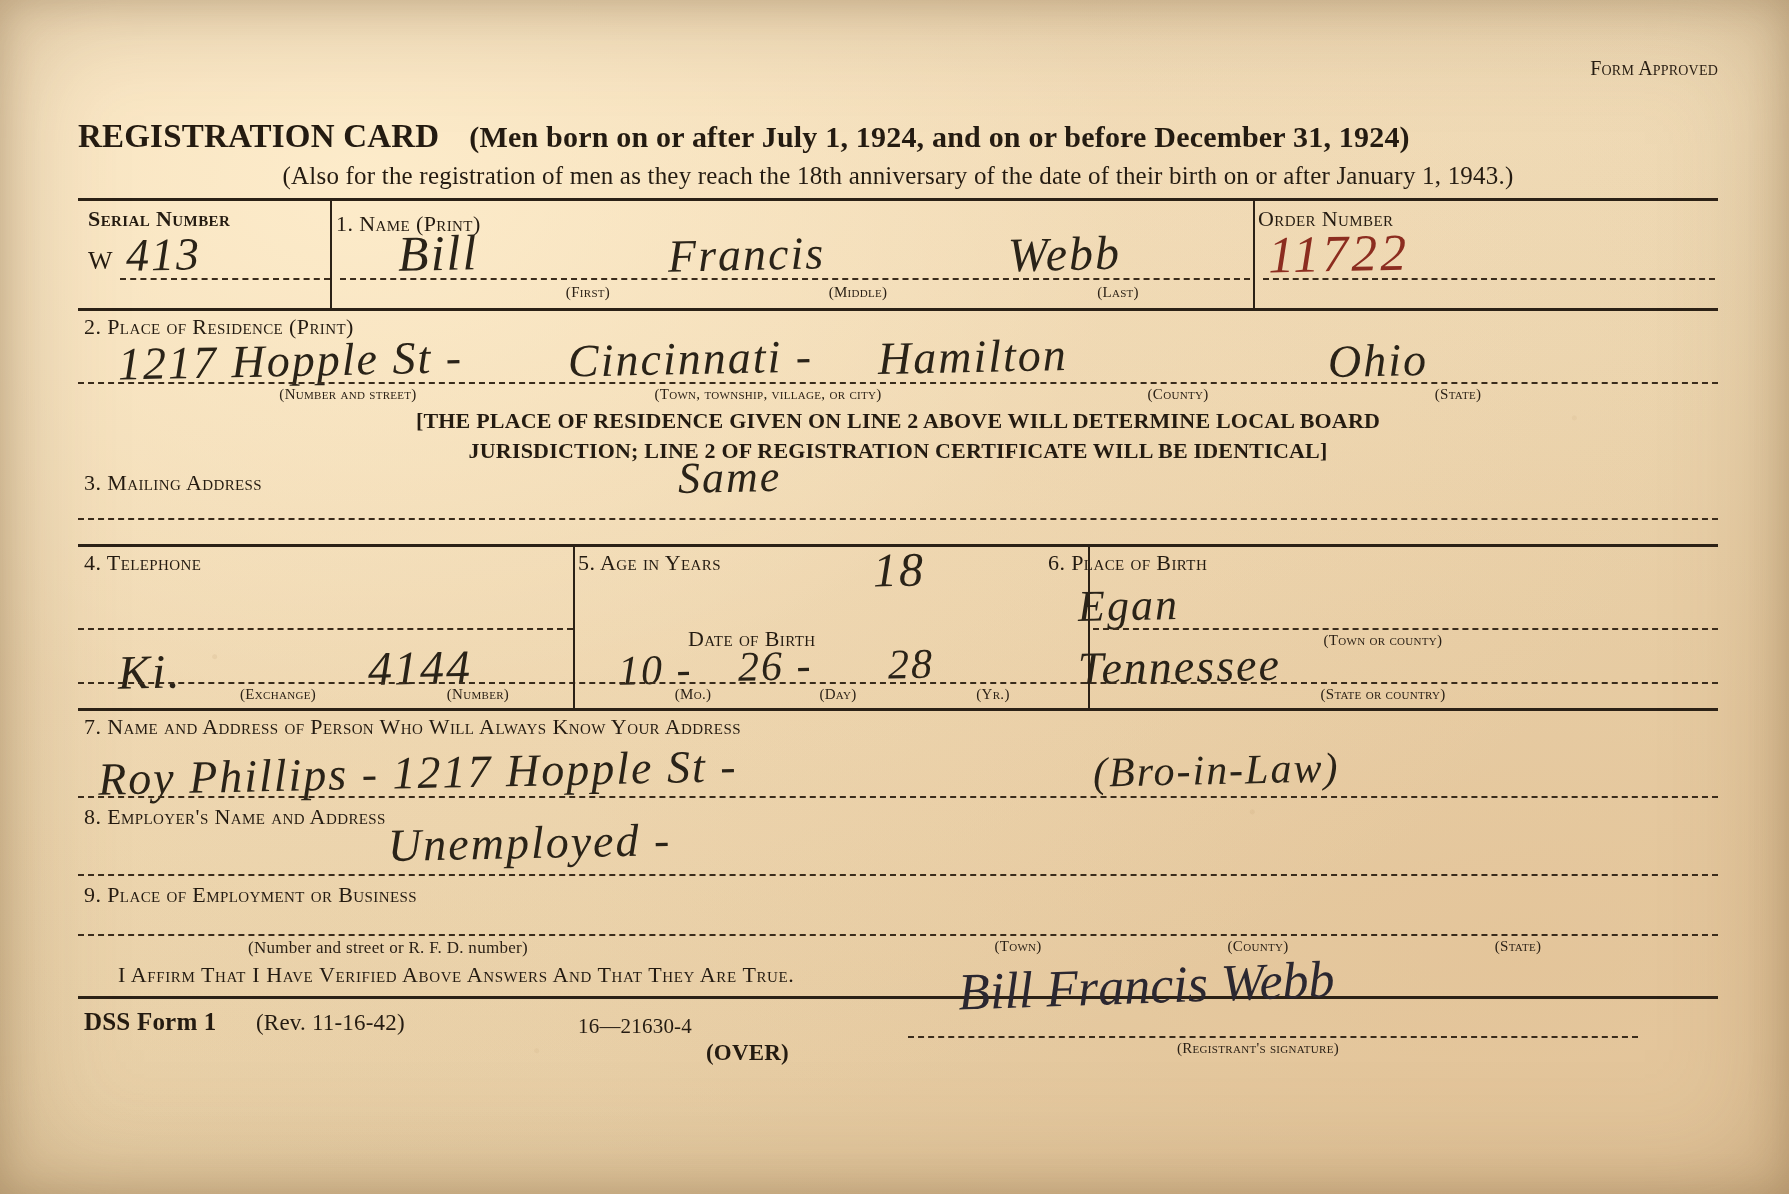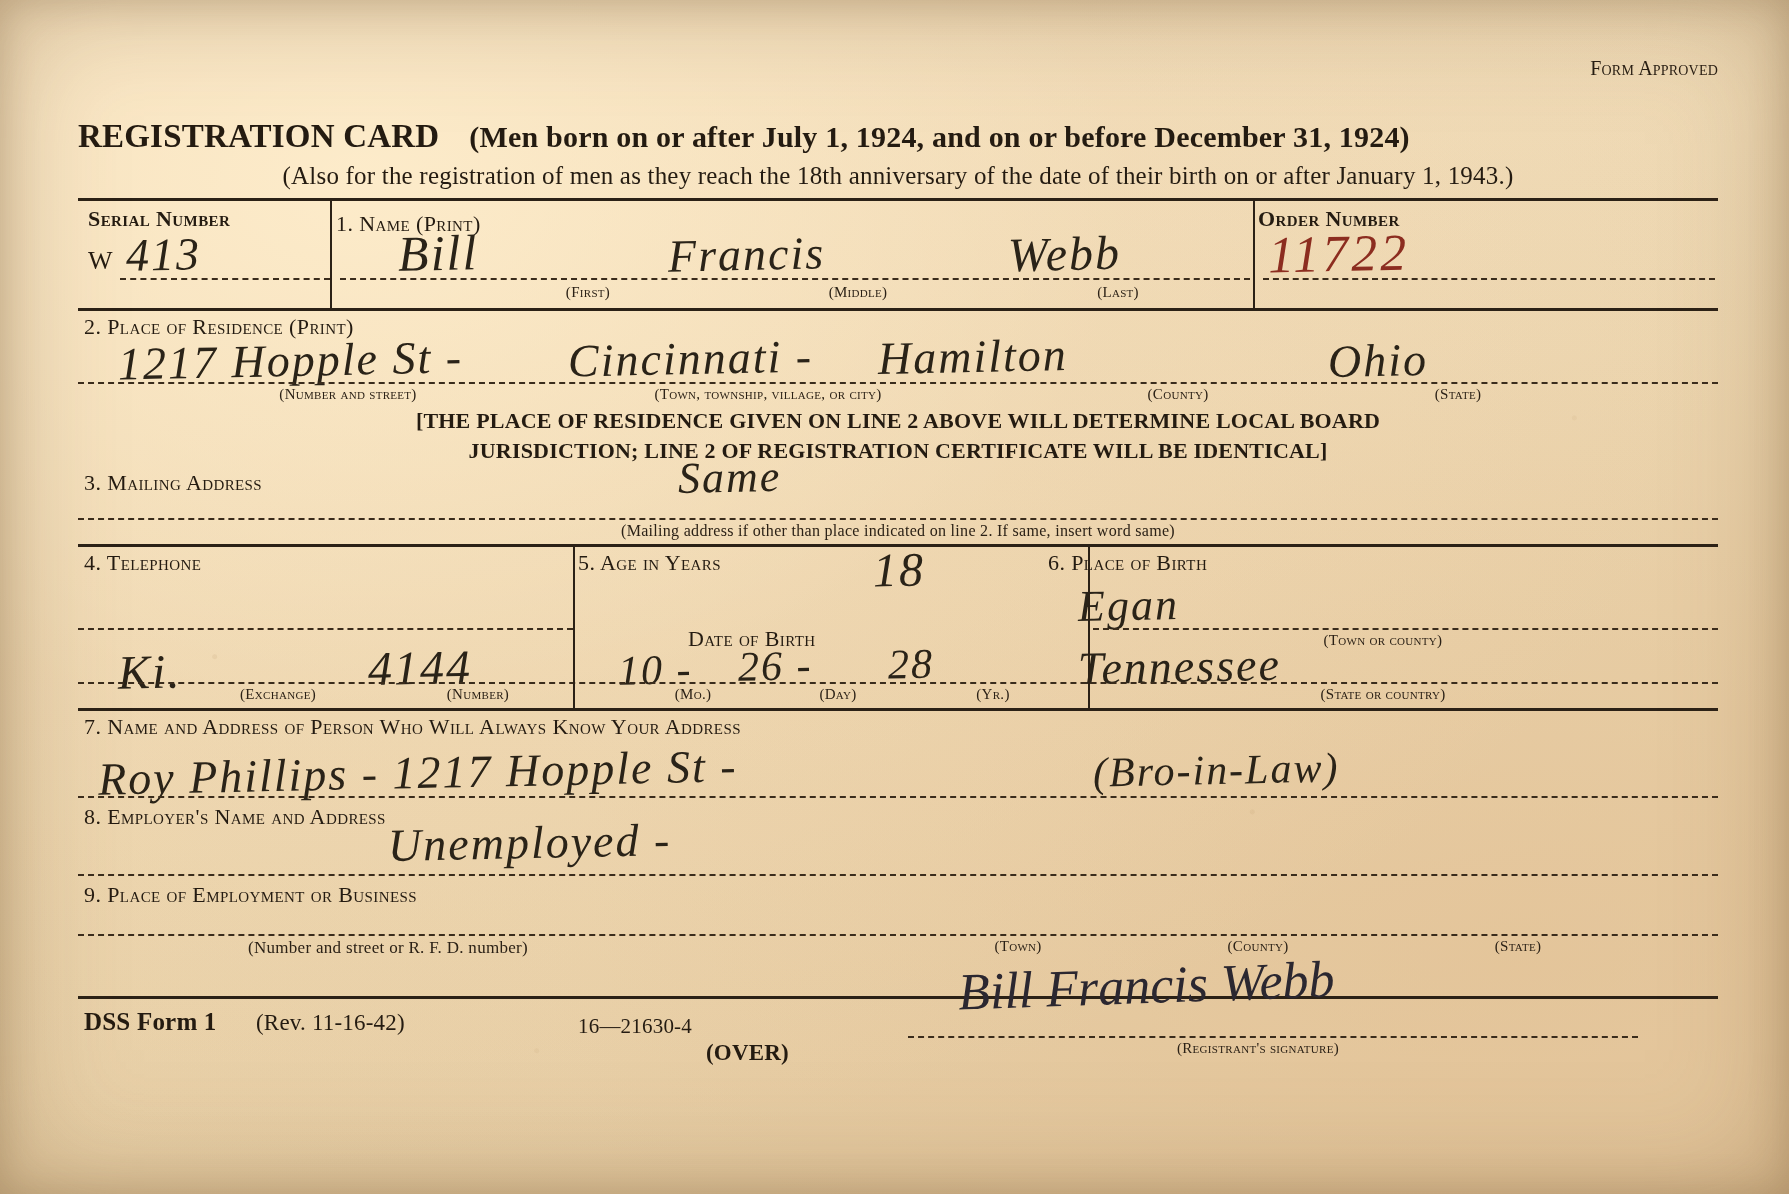--- a/index.html
+++ b/index.html
@@ -147,21 +147,21 @@
     <div class="abs" style="left:0; top:62px; width:1640px;">
       <div class="print hdr-title" style="display:inline-block;">REGISTRATION CARD</div>
       <div class="print" style="display:inline-block; font-size:30px; font-weight:bold; margin-left:26px;">(Men born on or after July 1, 1924, and on or before December 31, 1924)</div>
     </div>
     <div class="abs print hdr-sub" style="left:0; top:106px; width:1640px; font-size:25px;text-align:center;">(Also for the registration of men as they reach the 18th anniversary of the date of their birth on or after January 1, 1943.)</div>
 
     <div class="rule thick" style="left:0; top:142px; width:1640px;"></div>
 
     <div class="abs print lbl" style="left:10px; top:150px; font-weight:bold;">Serial Number</div>
     <div class="abs print lbl" style="left:258px; top:155px;">1. Name (Print)</div>
-    <div class="abs print lbl" style="left:1180px; top:150px; font-weight:bold;">Order Number</div>
+    <div class="abs print lbl" style="left:1180px; top:150px; font-weight:normal;">Order Number</div>
 
     <div class="abs print" style="left:10px; top:190px; font-size:26px; font-variant:small-caps;">W</div>
     <div class="abs hand" style="left:48px; top:172px; font-size:46px;">413</div>
     <div class="abs hand" style="left:320px; top:168px; font-size:50px;">Bill</div>
     <div class="abs hand" style="left:590px; top:172px; font-size:46px;">Francis</div>
     <div class="abs hand" style="left:930px; top:170px; font-size:48px;">Webb</div>
     <div class="abs hand red" style="left:1190px; top:168px; font-size:52px; letter-spacing:3px;">11722</div>
 
     <div class="dash" style="left:42px; top:222px; width:210px;"></div>
     <div class="dash" style="left:262px; top:222px; width:910px;"></div>
@@ -187,21 +187,20 @@
     <div class="abs tiny print" style="left:525px; top:330px; width:330px;">(Town, township, village, or city)</div>
     <div class="abs tiny print" style="left:1010px; top:330px; width:180px;">(County)</div>
     <div class="abs tiny print" style="left:1290px; top:330px; width:180px;">(State)</div>
 
     <div class="abs center-note print" style="left:0; top:352px; width:1640px;">[THE PLACE OF RESIDENCE GIVEN ON LINE 2 ABOVE WILL DETERMINE LOCAL BOARD</div>
     <div class="abs center-note print" style="left:0; top:382px; width:1640px;">JURISDICTION; LINE 2 OF REGISTRATION CERTIFICATE WILL BE IDENTICAL]</div>
 
     <div class="abs print lbl" style="left:6px; top:414px;">3. Mailing Address</div>
     <div class="abs hand" style="left:600px; top:396px; font-size:44px;">Same</div>
     <div class="dash" style="left:0; top:462px; width:1640px;"></div>
-    <div class="abs tiny print" style="left:0; top:466px; width:1640px; font-variant:normal; font-size:16px;">(Mailing address if other than place indicated on line 2.   If same, insert word same)</div>
 
     <div class="rule thick" style="left:0; top:488px; width:1640px;"></div>
 
     <div class="abs print lbl" style="left:6px; top:494px;">4. Telephone</div>
     <div class="abs print lbl" style="left:500px; top:494px;">5. Age in Years</div>
     <div class="abs print lbl" style="left:970px; top:494px;">6. Place of Birth</div>
 
     <div class="abs hand" style="left:795px; top:486px; font-size:48px;">18</div>
     <div class="abs hand" style="left:1000px; top:524px; font-size:44px;">Egan</div>
 
@@ -242,20 +241,21 @@
     <div class="dash" style="left:0; top:818px; width:1640px;"></div>
 
     <div class="abs print lbl" style="left:6px; top:826px;">9. Place of Employment or Business</div>
     <div class="dash" style="left:0; top:878px; width:1640px;"></div>
 
     <div class="abs tiny print" style="left:110px; top:882px; width:400px; font-variant:normal; font-size:17px;">(Number and street or R. F. D. number)</div>
     <div class="abs tiny print" style="left:860px; top:882px; width:160px;">(Town)</div>
     <div class="abs tiny print" style="left:1090px; top:882px; width:180px;">(County)</div>
     <div class="abs tiny print" style="left:1360px; top:882px; width:160px;">(State)</div>
 
+    <div class="abs print affirm" style="left:40px; top:906px;">I Affirm That I Have Verified Above Answers And That They Are True.</div>
     <div class="rule thick" style="left:0; top:940px; width:1640px;"></div>
 
     <div class="abs print" style="left:6px; top:952px; font-size:25px; font-weight:bold;">DSS Form 1</div>
     <div class="abs print" style="left:178px; top:954px; font-size:23px;">(Rev. 11-16-42)</div>
     <div class="abs print" style="left:500px; top:958px; font-size:21px;">16—21630-4</div>
     <div class="abs print" style="left:628px; top:984px; font-size:23px; font-variant:small-caps; font-weight:bold;">(OVER)</div>
 
     <div class="abs sig" style="left:880px; top:900px;">Bill Francis Webb</div>
     <div class="dash" style="left:830px; top:980px; width:730px;"></div>
     <div class="abs tiny print" style="left:960px; top:984px; width:440px;">(Registrant's signature)</div>

